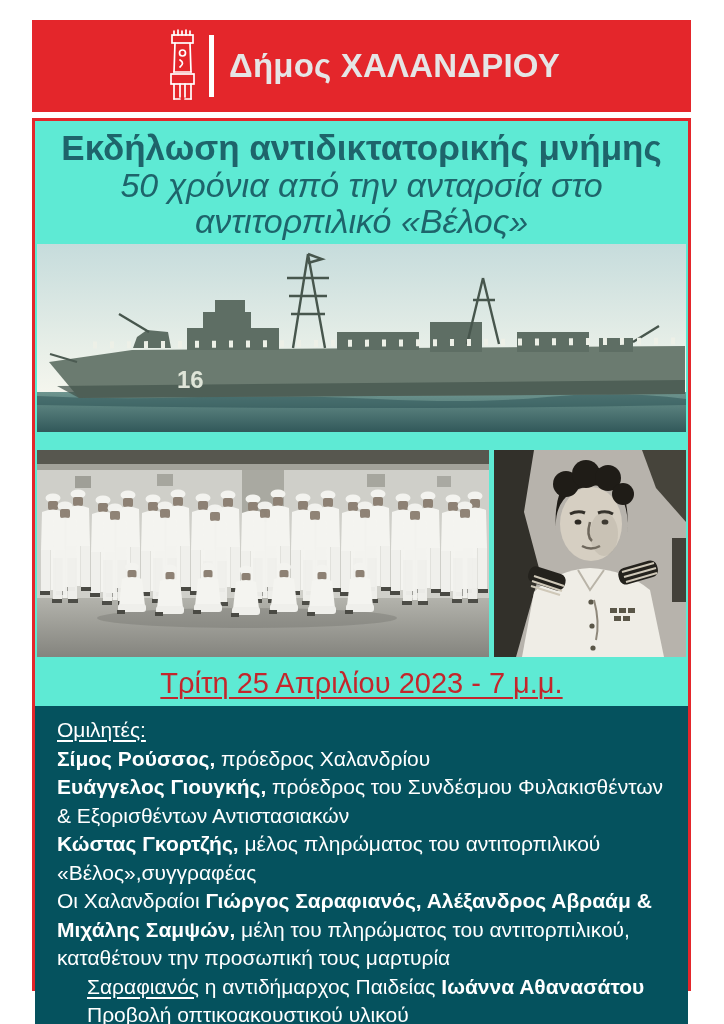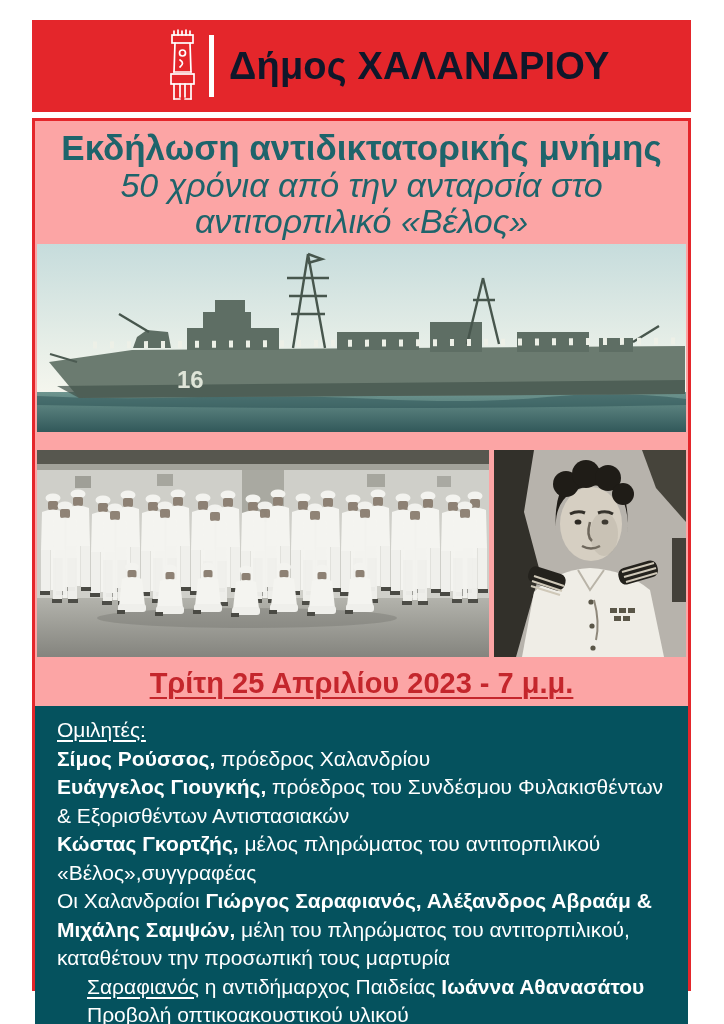--- a/index.html
+++ b/index.html
@@ -3,38 +3,38 @@
 <meta charset="utf-8">
 <style>
   html,body{margin:0;padding:0;background:#ffffff;}
   body{width:724px;height:1024px;font-family:"Liberation Sans","DejaVu Sans",sans-serif;position:relative;overflow:hidden;}
   .page{position:absolute;inset:0;background:#ffffff;}
 
   
   .band{position:absolute;left:32px;top:20px;width:659px;height:92px;background:#e4262b;display:flex;align-items:center;}
   .band .logo{margin-left:134px;width:34px;height:76px;flex:0 0 auto;}
   .band .sep{width:5px;height:62px;background:#ffffff;margin-left:9px;flex:0 0 auto;}
-  .band .band-title{color:#0f172a;font-size:38px;font-weight:bold;margin-left:15px;white-space:nowrap;letter-spacing:.2px;}
+  .band .band-title{color:#e5e5e5;font-size:33px;font-weight:bold;margin-left:15px;white-space:nowrap;letter-spacing:.2px;}
 
   
-  .main-box{position:absolute;left:32px;top:118px;width:653px;height:867px;border:3px solid #e4262b;background:#fca5a5;display:flex;flex-direction:column;box-sizing:content-box;}
+  .main-box{position:absolute;left:32px;top:118px;width:653px;height:867px;border:3px solid #e4262b;background:#5eead4;display:flex;flex-direction:column;box-sizing:content-box;}
 
   .title-block{text-align:center;color:#1e646b;padding-top:7px;}
   .title-block .l1{font-size:35px;font-weight:bold;line-height:39px;}
   .title-block .l2,.title-block .l3{font-size:34px;font-weight:normal;font-style:italic;line-height:36px;}
 
   .ship{margin:5px 2px 13px 2px;height:188px;}
   .ship svg{display:block;width:100%;height:100%;}
 
   .photo-row{margin:5px 2px 0 2px;display:flex;gap:5px;height:207px;}
   .photo-row .crew{width:452px;height:207px;}
   .photo-row .officer{width:192px;height:207px;}
   .photo-row svg{display:block;width:100%;height:100%;}
 
-  .date-line{margin-top:10px;text-align:center;color:#c4262c;font-size:29px;font-weight:bold;text-decoration:underline;text-decoration-thickness:2px;text-underline-offset:4px;line-height:32px;}
+  .date-line{margin-top:10px;text-align:center;color:#c4262c;font-size:29px;font-weight:normal;text-decoration:underline;text-decoration-thickness:2px;text-underline-offset:4px;line-height:32px;}
   .venue-line{margin-top:3px;text-align:center;color:#121212;font-size:20.5px;font-weight:bold;line-height:24px;}
 
   
   .speakers{margin-top:7px;flex:1;background:#05525e;color:#ffffff;padding:10px 22px 12px 22px;font-size:21px;line-height:28.5px;}
   .speakers p{margin:0;}
   .u{text-decoration:underline;text-underline-offset:3px;}
   .b{font-weight:bold;}
   .witnesses{margin-top:9px;}
   .moderator{margin-top:17px;padding-left:30px;}
   .screening{margin-top:2px;padding-left:30px;}

